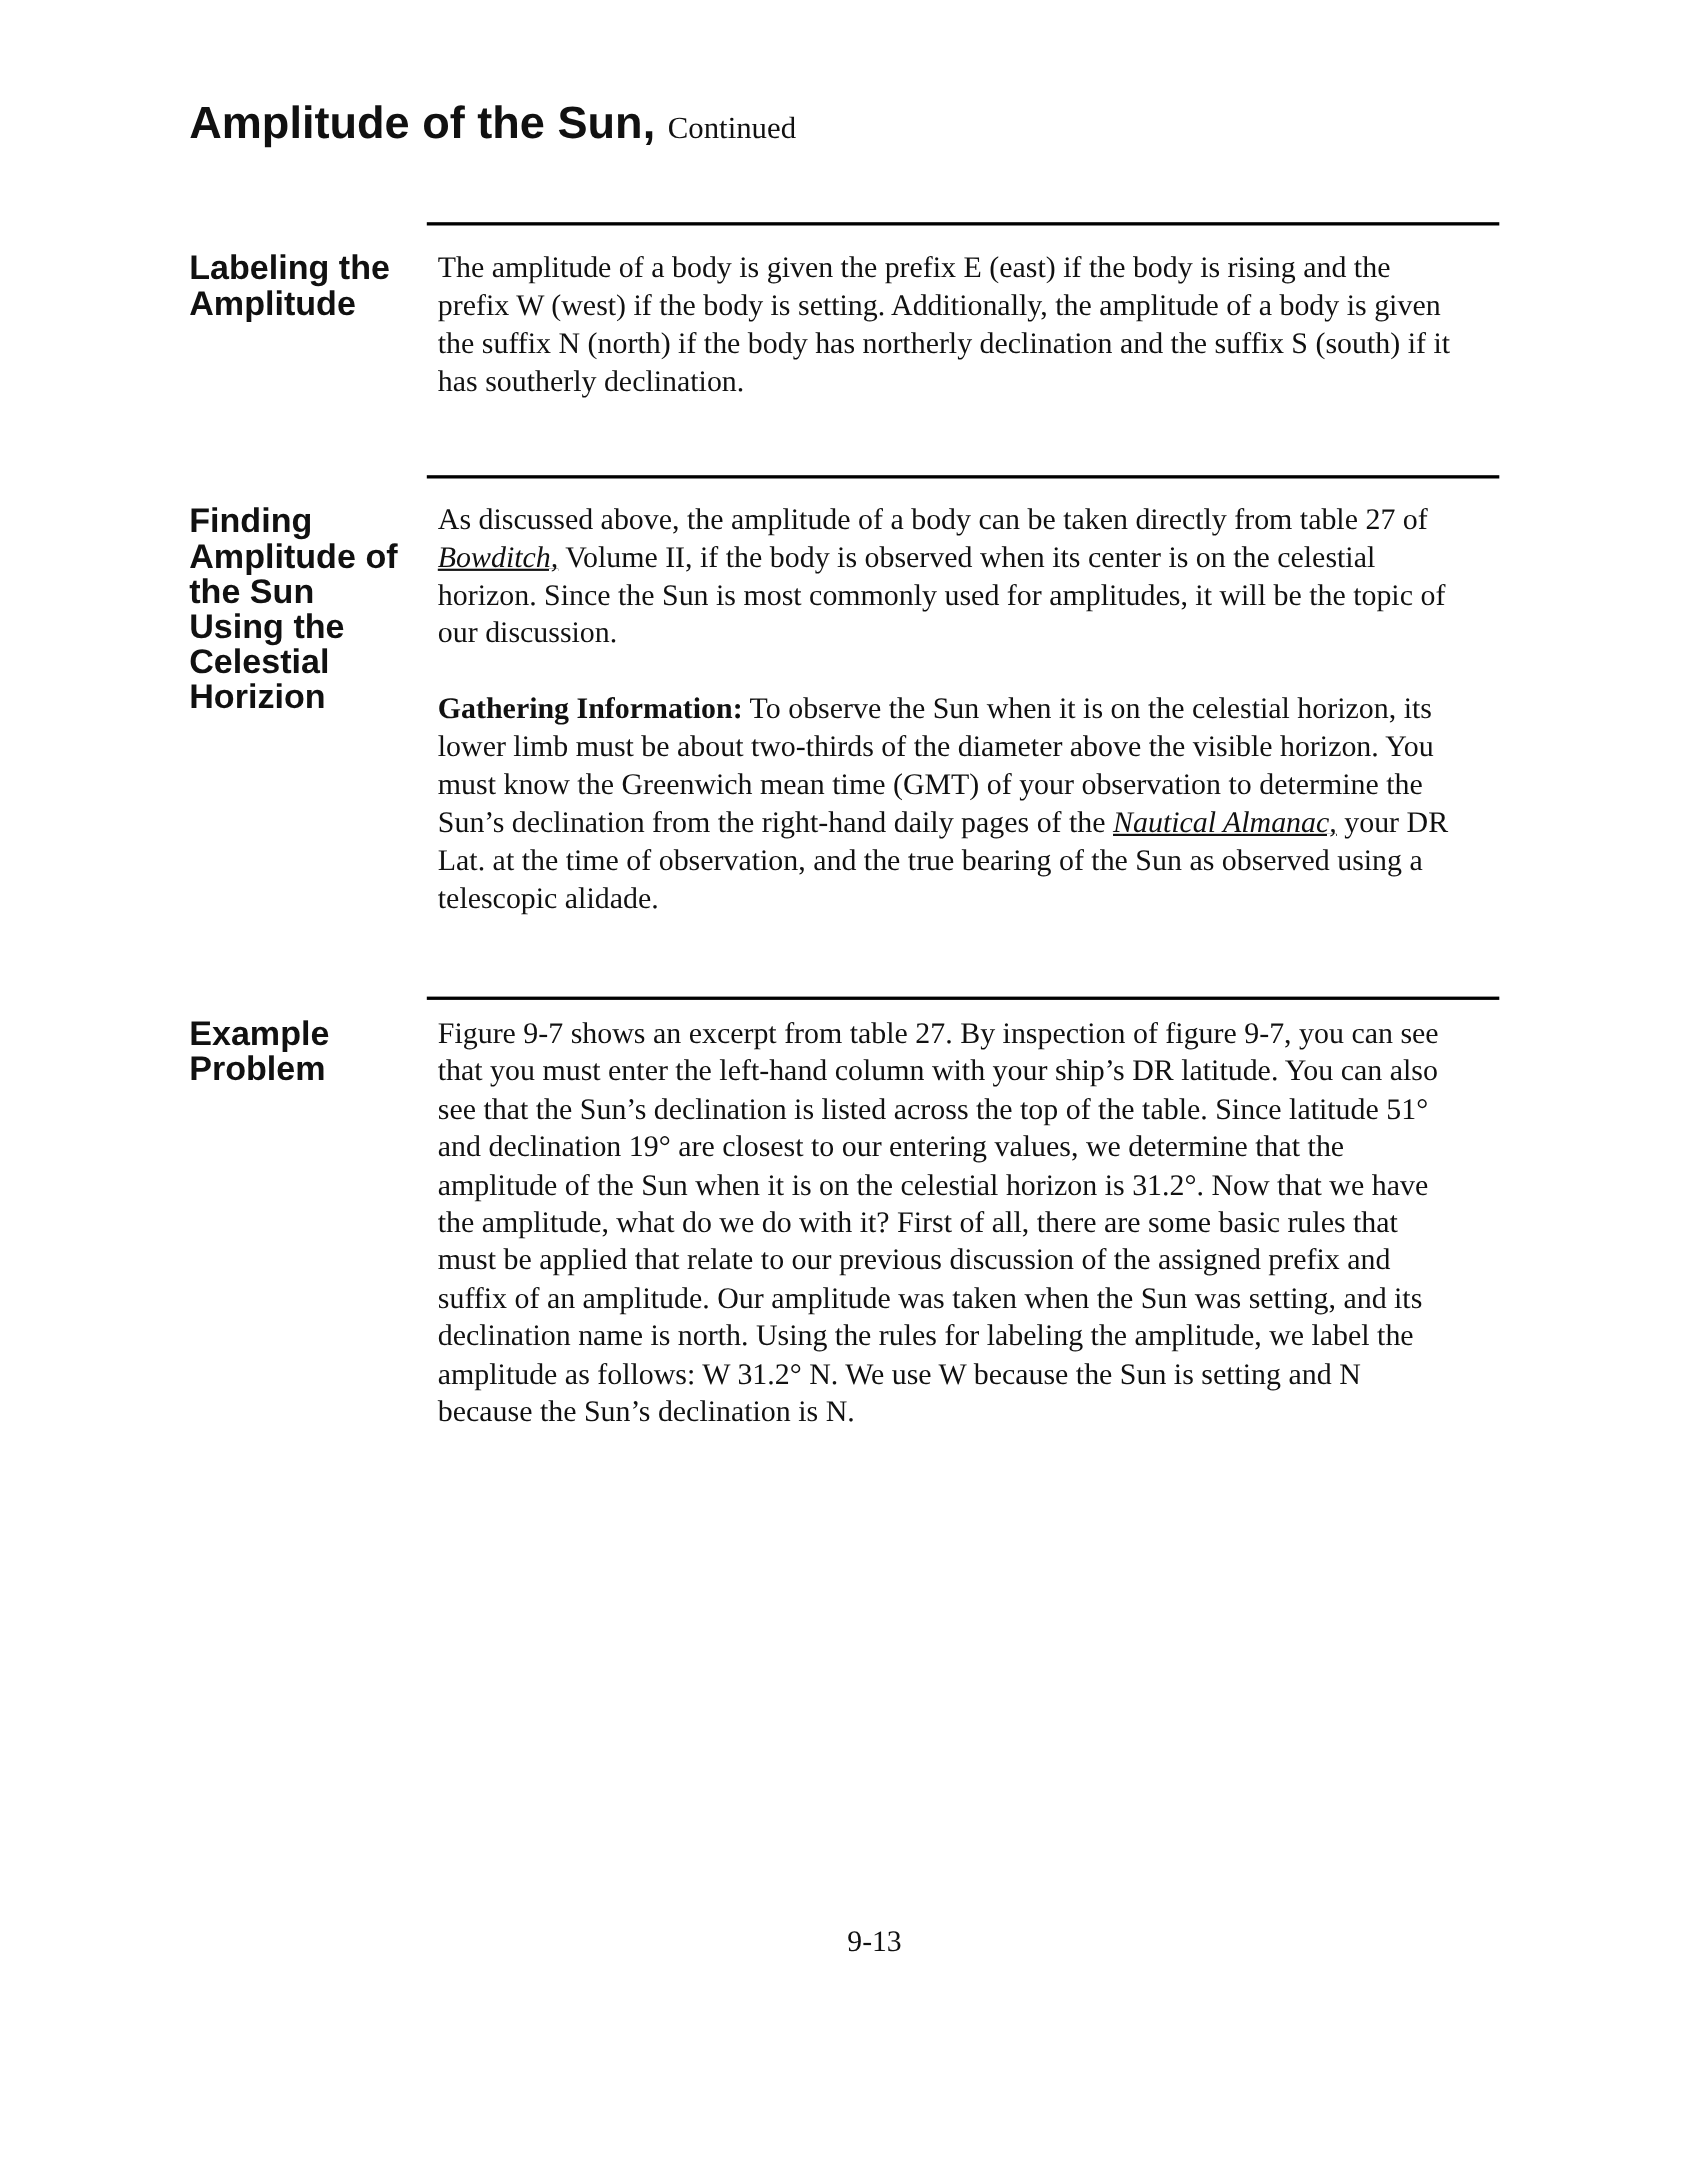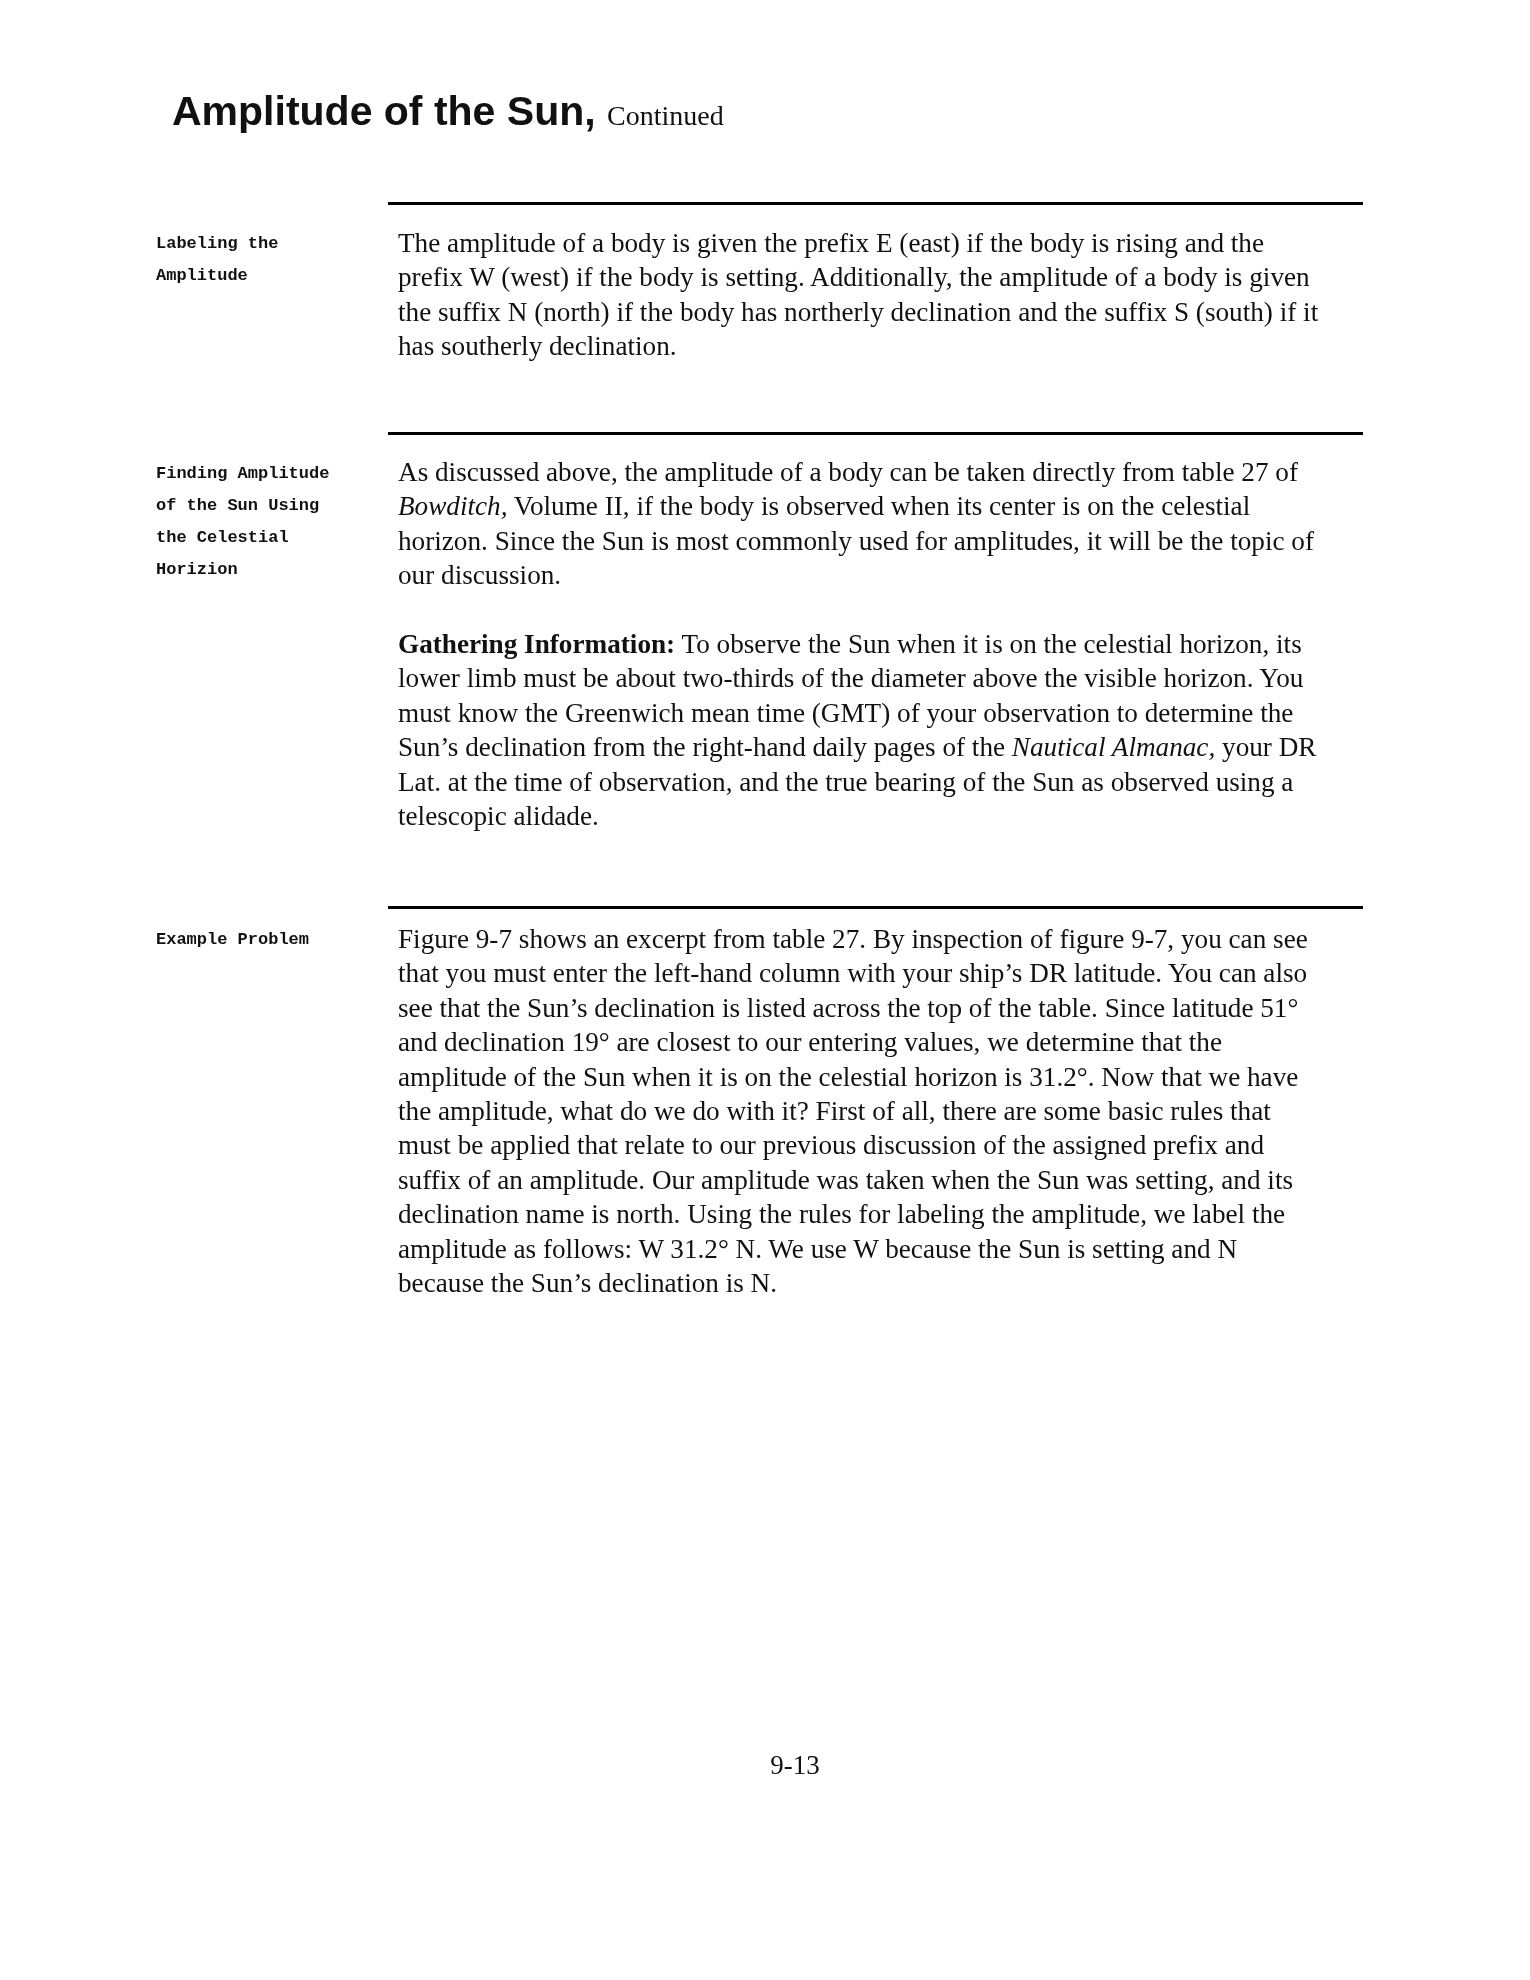--- a/index.html
+++ b/index.html
@@ -6,32 +6,32 @@
   body { width: 1530px; height: 1980px; position: relative; overflow: hidden; color: #111; }
   .title {
     position: absolute; left: 172px; top: 86px; white-space: nowrap;
     font-family: "Liberation Sans", sans-serif; font-weight: bold; font-size: 41px; line-height: 50px;
   }
   .title .cont {
     font-family: "Liberation Serif", serif; font-weight: normal; font-size: 28px; text-align: right;
   }
   .rule { position: absolute; left: 388px; width: 975px; height: 3px; background: #000; }
   .label {
-    position: absolute; left: 156px; width: 190px;
-    font-family: Liberation Mono, monospace; font-weight: bold; font-size: 17px; line-height: 32px;
+    position: absolute; left: 172px; width: 190px;
+    font-family: Liberation Sans, sans-serif; font-weight: bold; font-size: 31px; line-height: 32px;
   }
   .body {
     position: absolute; left: 398px; width: 925px;
     font-family: "Liberation Serif", serif; font-size: 27.2px; line-height: 34.4px;
     text-align: left;
   }
   .body p { margin: 0; }
   .body p + p { margin-top: 34.4px; }
   .body .lead { font-weight: bold; }
-  .body i { font-style: italic; }
+  .body i { font-style: italic; text-decoration: underline; }
   .pagenum {
     position: absolute; left: 0; width: 1530px; top: 1748px; text-align: center;
     font-family: "Liberation Serif", serif; font-size: 27px; line-height: 34px; margin-left: 30px;
   }
 </style>
 </head>
 <body>
 
 <div class="title">
   <span>Amplitude of the Sun,</span>

